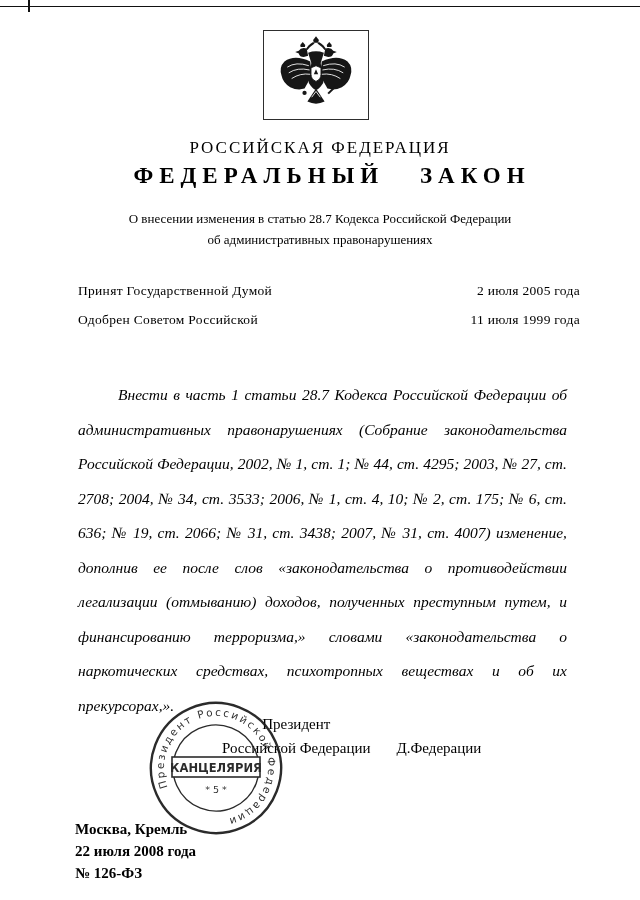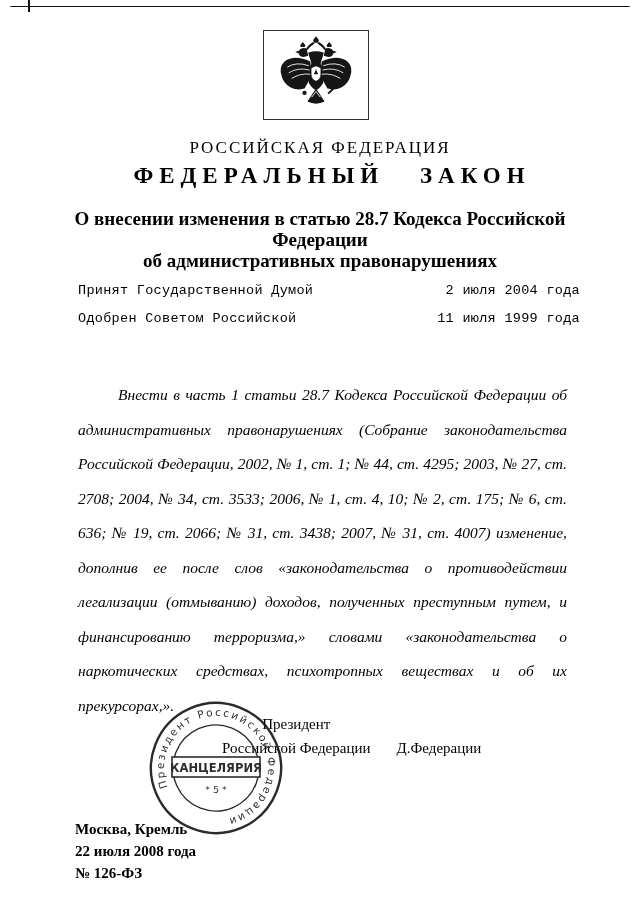--- a/index.html
+++ b/index.html
@@ -5,21 +5,20 @@
   * { margin: 0; padding: 0; box-sizing: border-box; }
   html, body { background: #ffffff; }
   .page {
     position: relative;
     width: 640px;
     height: 900px;
     background: #ffffff;
     font-family: "Liberation Serif", serif;
     color: #000;
     overflow: hidden;
-    border-radius: 28px;
   }
   .top-rule {
     position: absolute; top: 6px; left: 0;
     width: 100%; height: 1px; background: #111;
   }
   .corner-tick {
     position: absolute; top: 0; left: 28px;
     width: 2px; height: 12px; background: #111;
   }
   .emblem-box {
@@ -33,25 +32,25 @@
     position: absolute; top: 138px; left: 0; width: 100%;
     text-align: center; font-size: 17px; letter-spacing: 2px;
   }
   .doc-type {
     position: absolute; top: 163px; left: 12px; width: 100%;
     text-align: center; font-size: 23px; font-weight: bold;
     letter-spacing: 6px; word-spacing: 24px;
   }
   .doc-title {
     position: absolute; top: 208px; left: 70px; width: 500px;
-    text-align: center; font-weight: bold; font-size: 19px; line-height: 21px;
+    text-align: center; font-weight: normal; font-size: 13px; line-height: 21px;
   }
   .adoption {
     position: absolute; top: 283px; left: 78px; width: 502px;
-    font-family: Liberation Mono, monospace; font-size: 13.5px;
+    font-family: Liberation Serif, serif; font-size: 13.5px;
     letter-spacing: 0.3px;
   }
   .adoption .row { display: flex; justify-content: space-between; margin-bottom: 13px; }
   .body-text {
     position: absolute; top: 378px; left: 78px; width: 489px;
     font-size: 15.5px; line-height: 34.5px;
     text-align: justify; text-indent: 40px; font-style: italic;
   }
   .signature {
     position: absolute; top: 712px; left: 222px;
@@ -115,21 +114,21 @@
   <div class="doc-type">ФЕДЕРАЛЬНЫЙ ЗАКОН</div>
 
   <div class="doc-title">
     <div>О внесении изменения в статью 28.7 Кодекса Российской Федерации</div>
     <div>об административных правонарушениях</div>
   </div>
 
   <div class="adoption">
     <div class="row">
       <span>Принят Государственной Думой</span>
-      <span>2 июля 2004 года</span>
+      <span>2 июля 2005 года</span>
     </div>
     <div class="row">
       <span>Одобрен Советом Российской</span>
       <span>11 июля 1999 года</span>
     </div>
   </div>
 
   <p class="body-text">Внести в часть 1 статьи 28.7 Кодекса Российской Федерации об административных правонарушениях (Собрание законодательства Российской Федерации, 2002, № 1, ст. 1; № 44, ст. 4295; 2003, № 27, ст. 2708; 2004, № 34, ст. 3533; 2006, № 1, ст. 4, 10; № 2, ст. 175; № 6, ст. 636; № 19, ст. 2066; № 31, ст. 3438; 2007, № 31, ст. 4007) изменение, дополнив ее после слов «законодательства о противодействии легализации (отмыванию) доходов, полученных преступным путем, и финансированию терроризма,» словами «законодательства о наркотических средствах, психотропных веществах и об их прекурсорах,».</p>
 
   <div class="signature">

